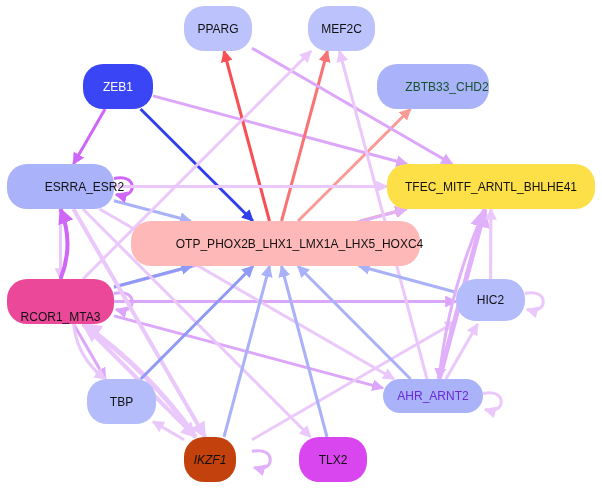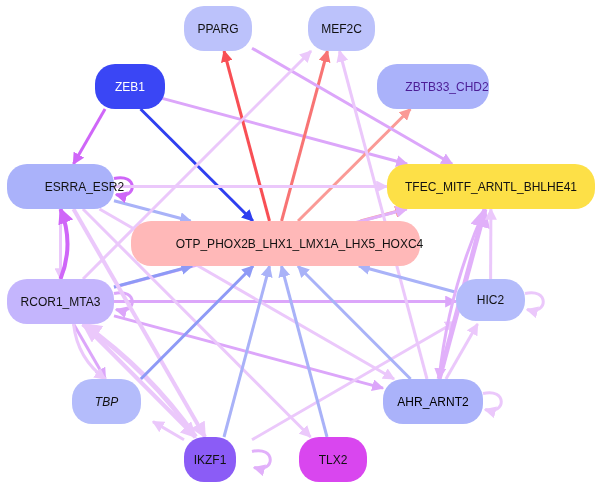--- a/index.html
+++ b/index.html
@@ -89,46 +89,46 @@
     </g>
 </svg>
 
 <div id="nodes-layer">
   <div class="node" style="left: 184px; top: 6px; width: 68px; height: 45px; background: rgb(188, 194, 251); color: rgb(17, 17, 17);">
       <span>PPARG</span>
     </div>
   <div class="node" style="left: 308px; top: 6px; width: 67px; height: 45px; background: rgb(188, 194, 251); color: rgb(17, 17, 17);">
       <span>MEF2C</span>
     </div>
-  <div class="node" style="left: 83px; top: 64px; width: 70px; height: 45px; background: rgb(58, 70, 245); color: rgb(255, 255, 255); margin-left: 12px;">
+  <div class="node" style="left: 83px; top: 64px; width: 70px; height: 45px; background: rgb(58, 70, 245); color: rgb(255, 255, 255);">
       <span>ZEB1</span>
     </div>
-  <div class="node" style="left: 377px; top: 64px; width: 112px; height: 45px; background: rgb(170, 178, 250); color: #4c1d95; padding-left: 28px;">
+  <div class="node" style="left: 377px; top: 64px; width: 112px; height: 45px; background: rgb(170, 178, 250); color: #14532d; padding-left: 28px;">
       <span>ZBTB33_CHD2</span>
     </div>
   <div class="node" style="left: 7px; top: 164px; width: 107px; height: 45px; background: rgb(170, 178, 250); color: rgb(17, 17, 17); padding-left: 48px;">
       <span>ESRRA_ESR2</span>
     </div>
   <div class="node" style="left: 387px; top: 164px; width: 208px; height: 45px; background: #fde047; color: rgb(17, 17, 17);">
       <span>TFEC_MITF_ARNTL_BHLHE41</span>
     </div>
   <div class="node" style="left: 131px; top: 221px; width: 289px; height: 45px; background: rgb(255, 184, 184); color: rgb(17, 17, 17); padding-left: 48px;">
       <span>OTP_PHOX2B_LHX1_LMX1A_LHX5_HOXC4</span>
     </div>
-  <div class="node" style="left: 7px; top: 279px; width: 107px; height: 45px; background: #c4b5fd; color: rgb(17, 17, 17);">
+  <div class="node" style="left: 7px; top: 279px; width: 107px; height: 45px; background: #ec4899; color: rgb(17, 17, 17); align-items: flex-end;">
       <span>RCOR1_MTA3</span>
     </div>
   <div class="node" style="left: 456px; top: 279px; width: 69px; height: 42px; background: rgb(180, 188, 251); color: rgb(17, 17, 17);">
       <span>HIC2</span>
     </div>
-  <div class="node" style="left: 72px; top: 379px; width: 69px; height: 45px; background: rgb(180, 188, 251); color: rgb(17, 17, 17); font-style: italic;">
+  <div class="node" style="left: 87px; top: 379px; width: 69px; height: 45px; background: rgb(180, 188, 251); color: rgb(17, 17, 17);">
       <span>TBP</span>
     </div>
-  <div class="node" style="left: 383px; top: 379px; width: 100px; height: 45px; background: rgb(170, 178, 250); color: #000000;">
+  <div class="node" style="left: 383px; top: 379px; width: 100px; height: 34px; background: rgb(170, 178, 250); color: #6d28d9;">
       <span>AHR_ARNT2</span>
     </div>
-  <div class="node" style="left: 184px; top: 437px; width: 52px; height: 45px; background: #8b5cf6; color: rgb(17, 17, 17);">
+  <div class="node" style="left: 184px; top: 437px; width: 52px; height: 45px; background: #c2410c; color: rgb(17, 17, 17); font-style: italic;">
       <span>IKZF1</span>
     </div>
   <div class="node" style="left: 299px; top: 437px; width: 68px; height: 45px; background: #d946ef; color: rgb(17, 17, 17);">
       <span>TLX2</span>
     </div>
 </div>
 
 </body></html>

